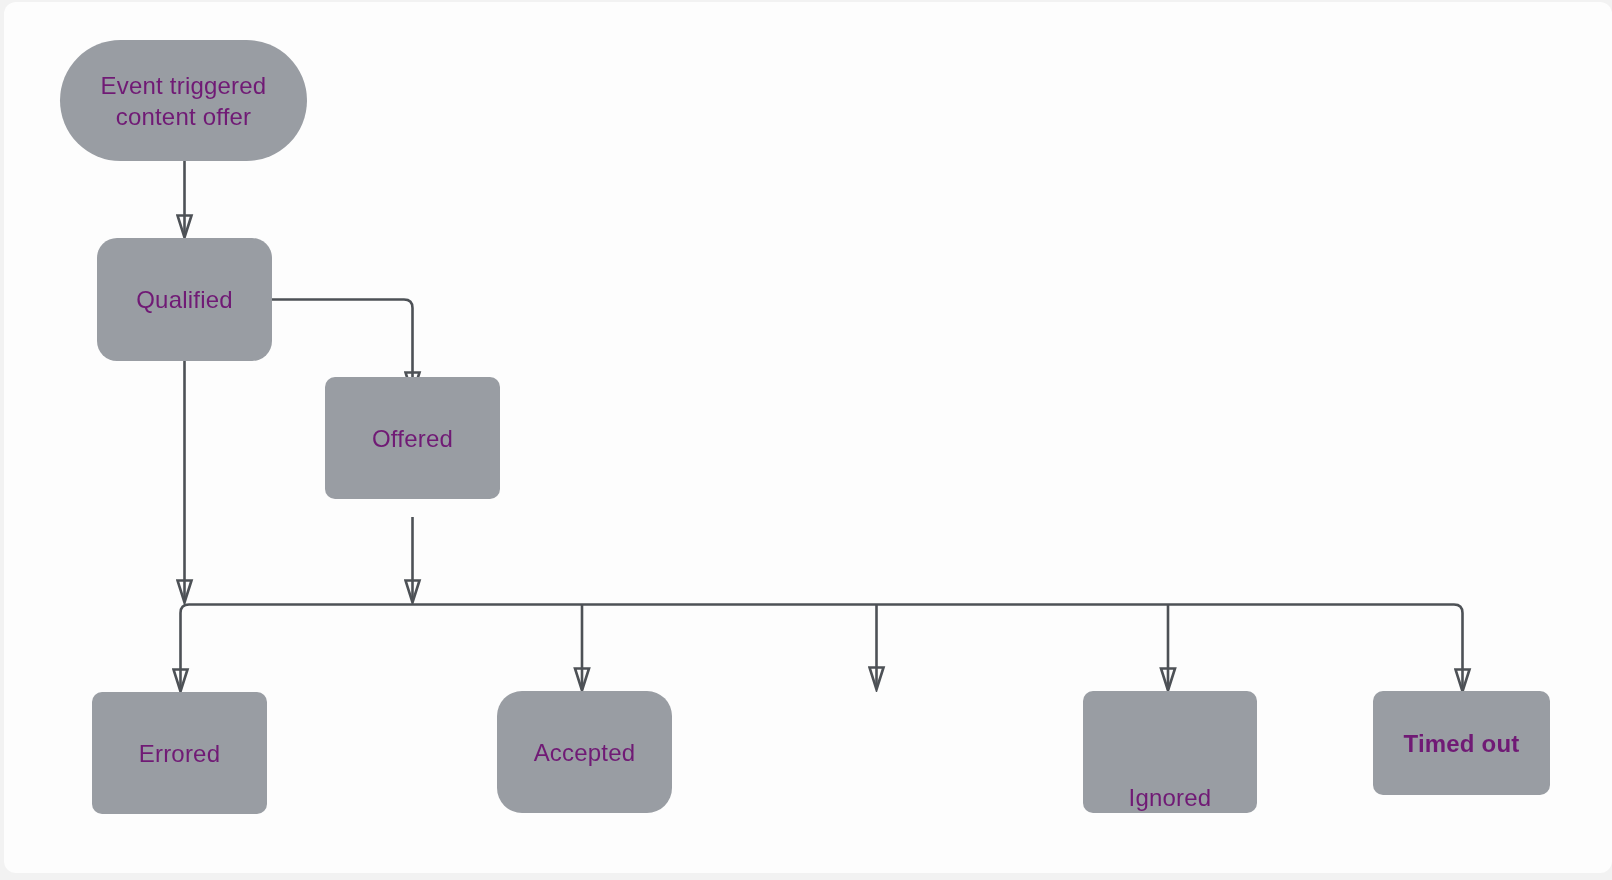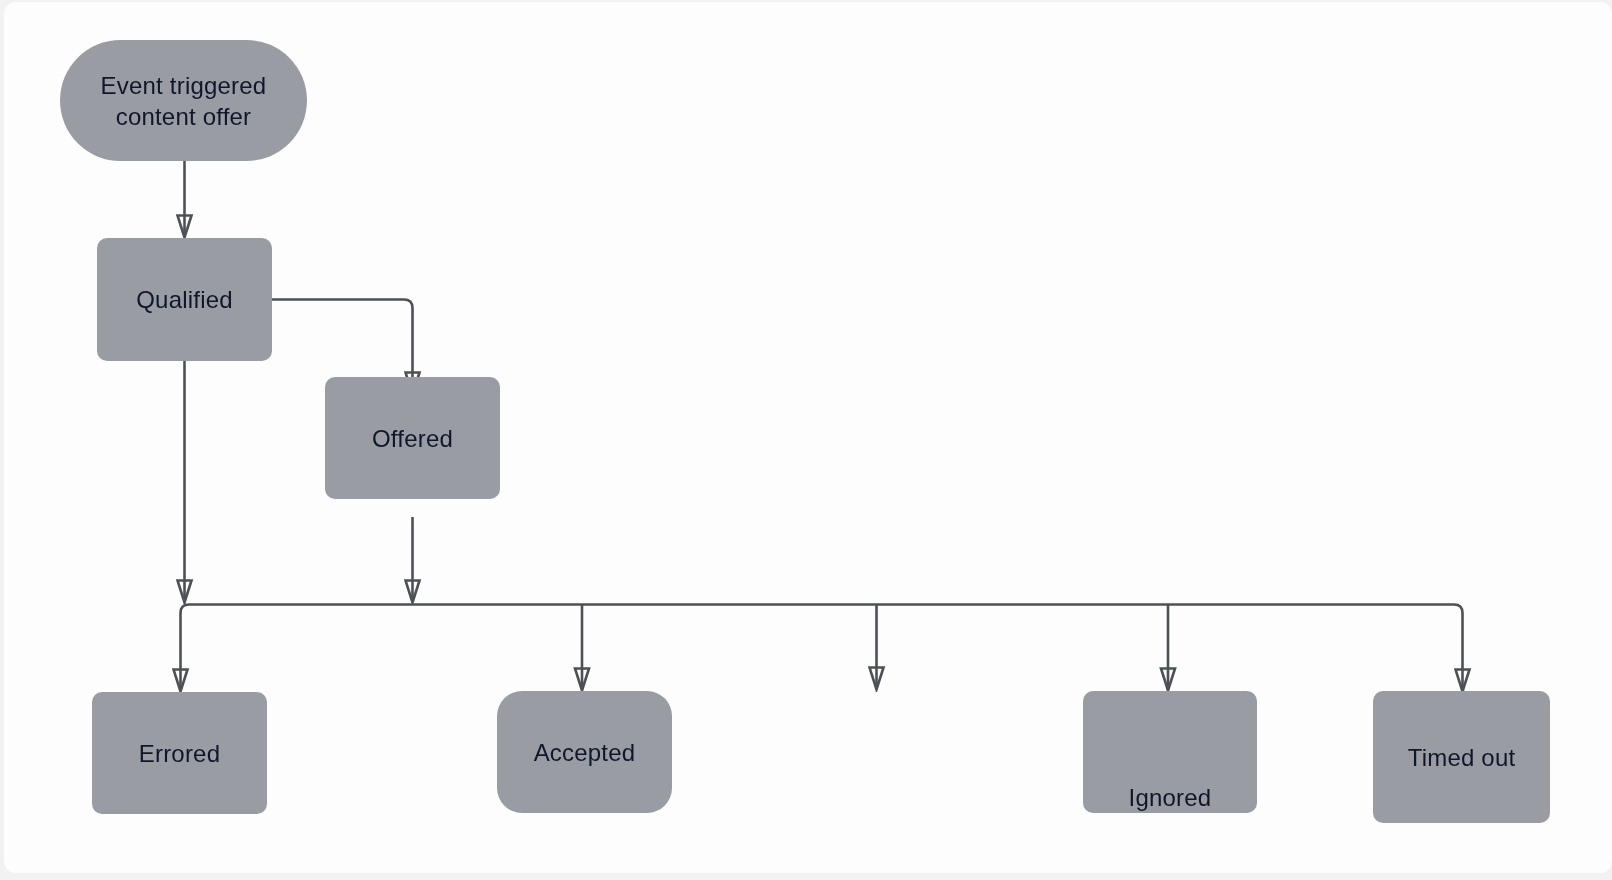--- a/index.html
+++ b/index.html
@@ -12,36 +12,36 @@
   .canvas{
     position:absolute;left:4px;top:2px;right:0;bottom:7px;
     background:#fdfdfd;border-radius:12px;
   }
   .diagram{position:absolute;left:0;top:0;width:1612px;height:880px;}
   svg.edges{position:absolute;left:0;top:0;}
   svg.edges path{stroke:#4d5156;stroke-width:2.6;fill:none;}
   .flow-node{
     position:absolute;
     background:#999da3;
-    color:#0f172a;
+    color:#701a75;
     display:flex;align-items:center;justify-content:center;
     text-align:center;
     font-size:24px;line-height:31px;letter-spacing:0.2px;
     border-radius:10px;
     box-sizing:border-box;
     padding:0 18px;
   }
   #node-event-trigger{left:60px;top:40px;width:247px;height:121px;border-radius:62px;padding:0 30px;}
-  #node-qualified   {left:97px;  top:238px; width:175px; height:123px;}
+  #node-qualified   {left:97px;  top:238px; width:175px; height:123px;border-radius:20px;}
   #node-offered     {left:325px; top:377px; width:175px; height:122px;}
   #node-errored     {left:92px;  top:692px; width:175px; height:122px;}
   #node-accepted    {left:497px; top:691px; width:175px; height:122px;border-radius:25px;}
   #node-rejected    {left:789px; top:690px; width:174px; height:123px;}
   #node-ignored     {left:1083px;top:691px; width:174px; height:122px;align-items:flex-end;}
-  #node-timed-out   {left:1373px;top:691px; width:177px; height:132px;}
+  #node-timed-out   {left:1373px;top:691px; width:177px; height:104px;font-weight:bold;}
 </style>
 </head>
 <body>
 
 <div class="canvas"></div>
 
 <div class="diagram">
 
   <svg class="edges" width="1612" height="880" viewBox="0 0 1612 880">
     <defs>

